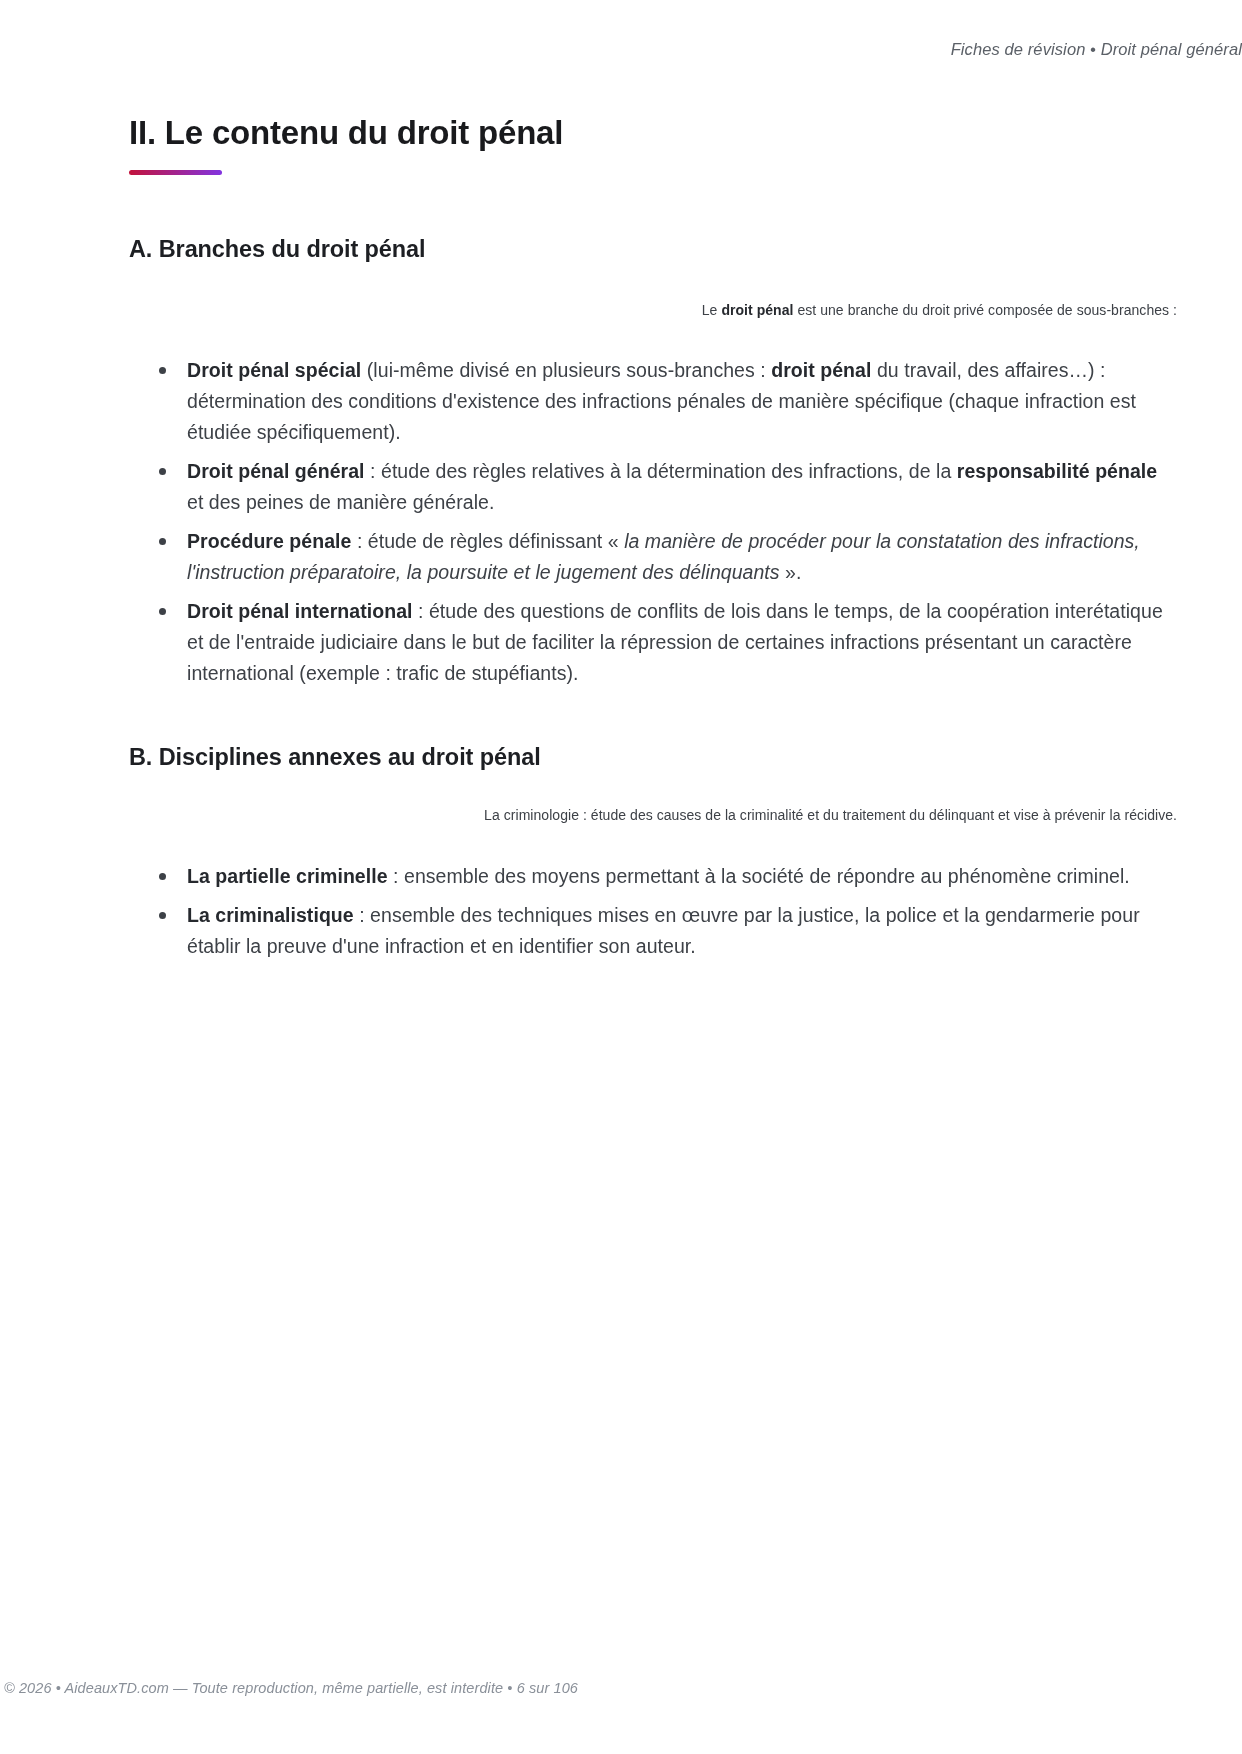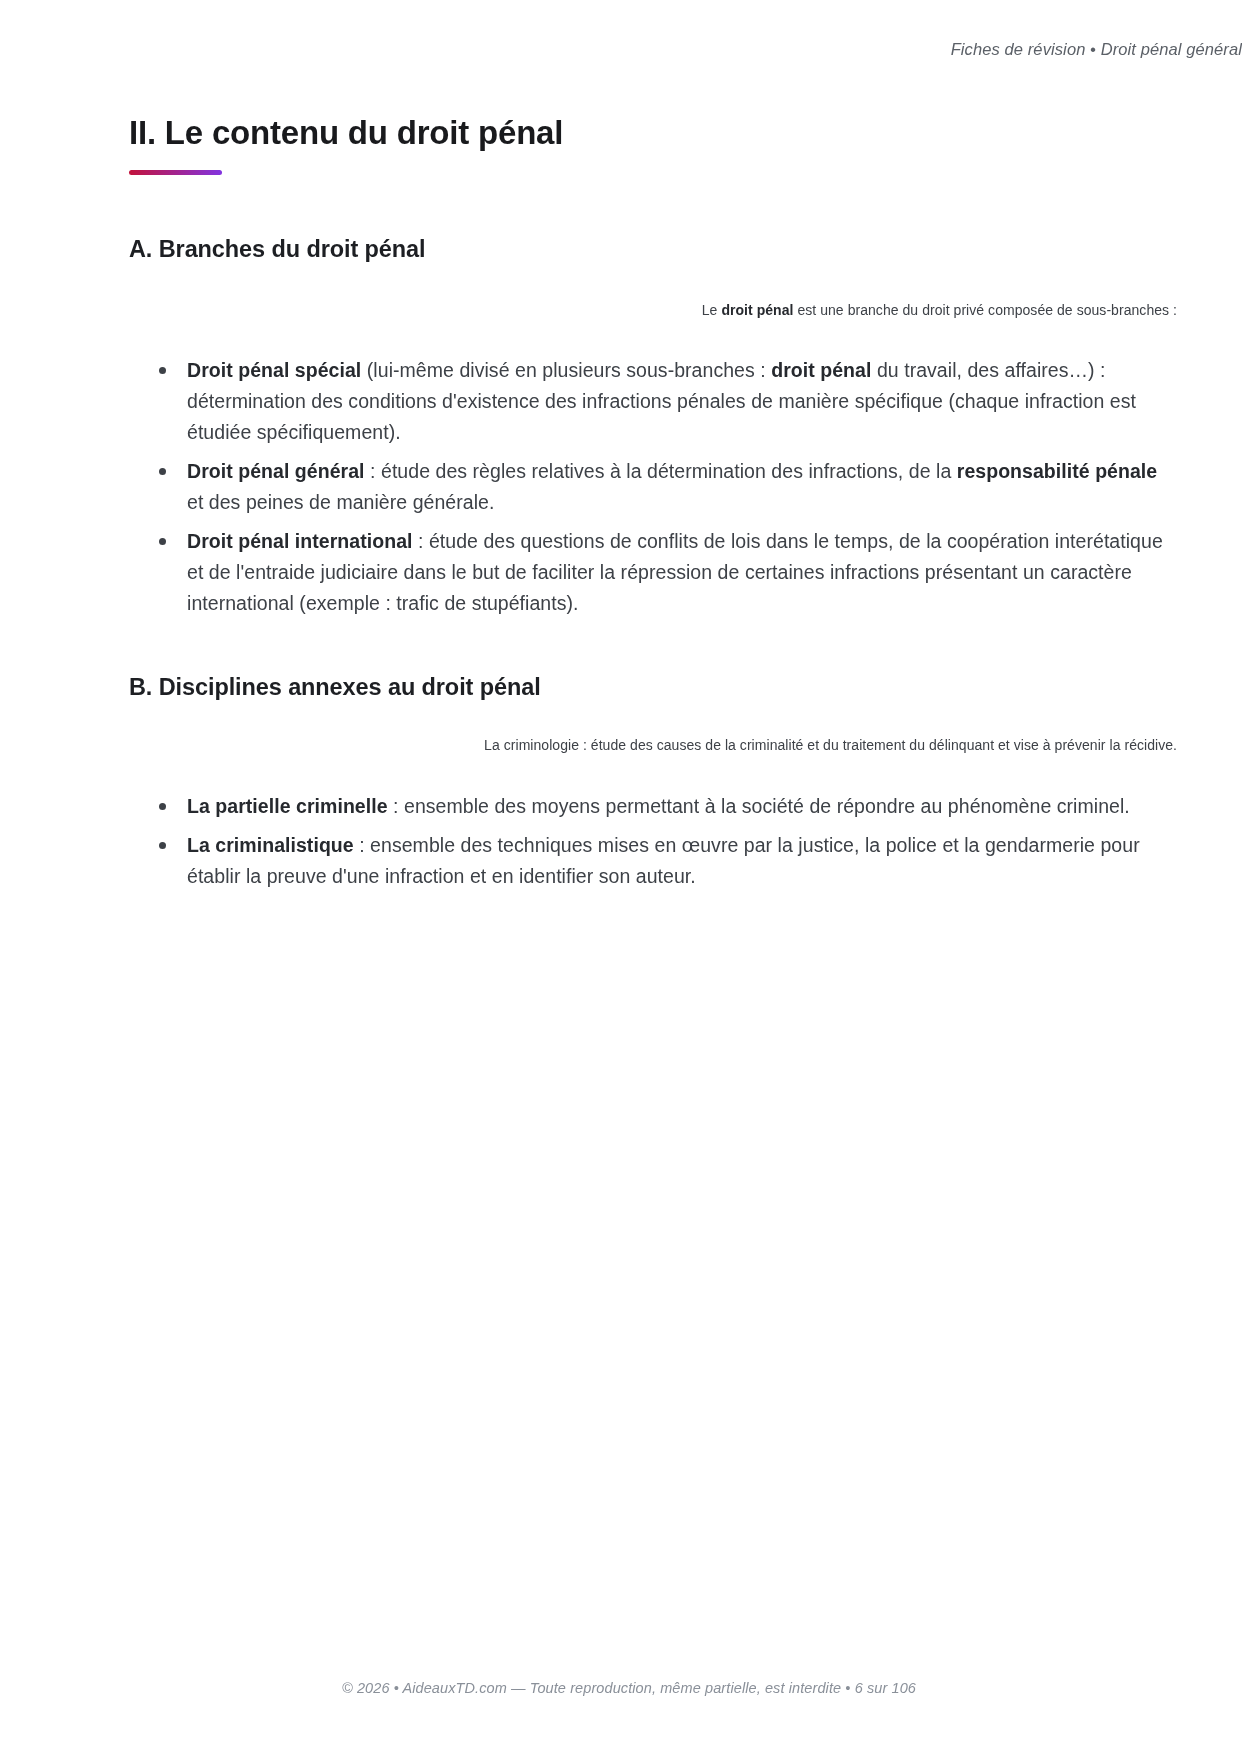--- a/index.html
+++ b/index.html
@@ -116,24 +116,23 @@
     top: 12px;
     width: 7px;
     height: 7px;
     border-radius: 50%;
     background: #3d4147;
   }
 
   
   .page-footer {
     position: absolute;
-    left: 16px;
+    left: 4px;
     right: 0;
     top: 1680px;
-    text-align: center;
     font-style: italic;
     font-size: 14.5px;
     color: #8a9099;
     letter-spacing: 0.1px;
   }
 </style>
 </head>
 <body>
 
 <div class="page">
@@ -148,20 +147,21 @@
     <h2 class="section-heading h-a"><span>A. Branches du </span><span class="xb">droit pénal</span></h2>
 
     <p class="para para-a"><span>Le </span><b>droit pénal</b><span> est une branche du droit privé composée de sous-branches :</span></p>
 
     <ul class="bullets bullets-a">
 
       <li><b>Droit pénal spécial</b><span> (lui-même divisé en plusieurs sous-branches : </span><b>droit pénal</b><span> du travail, des affaires…) : détermination des conditions d'existence des infractions pénales de manière spécifique (chaque infraction est étudiée spécifiquement).</span></li>
 
       <li><b>Droit pénal général</b><span> : étude des règles relatives à la détermination des infractions, de la </span><b>responsabilité pénale</b><span> et des peines de manière générale.</span></li>
 
+      <li><b>Procédure pénale</b><span> : étude de règles définissant « </span><i>la manière de procéder pour la constatation des infractions, l'instruction préparatoire, la poursuite et le jugement des délinquants</i><span> ».</span></li>
 
       <li><b>Droit pénal international</b><span> : étude des questions de conflits de lois dans le temps, de la coopération interétatique et de l'entraide judiciaire dans le but de faciliter la répression de certaines infractions présentant un caractère international (exemple : trafic de stupéfiants).</span></li>
 
     </ul>
 
     <h2 class="section-heading h-b">B. Disciplines annexes au droit pénal</h2>
 
     <p class="para para-b">La criminologie : étude des causes de la criminalité et du traitement du délinquant et vise à prévenir la récidive.</p>
 
     <ul class="bullets bullets-b">

